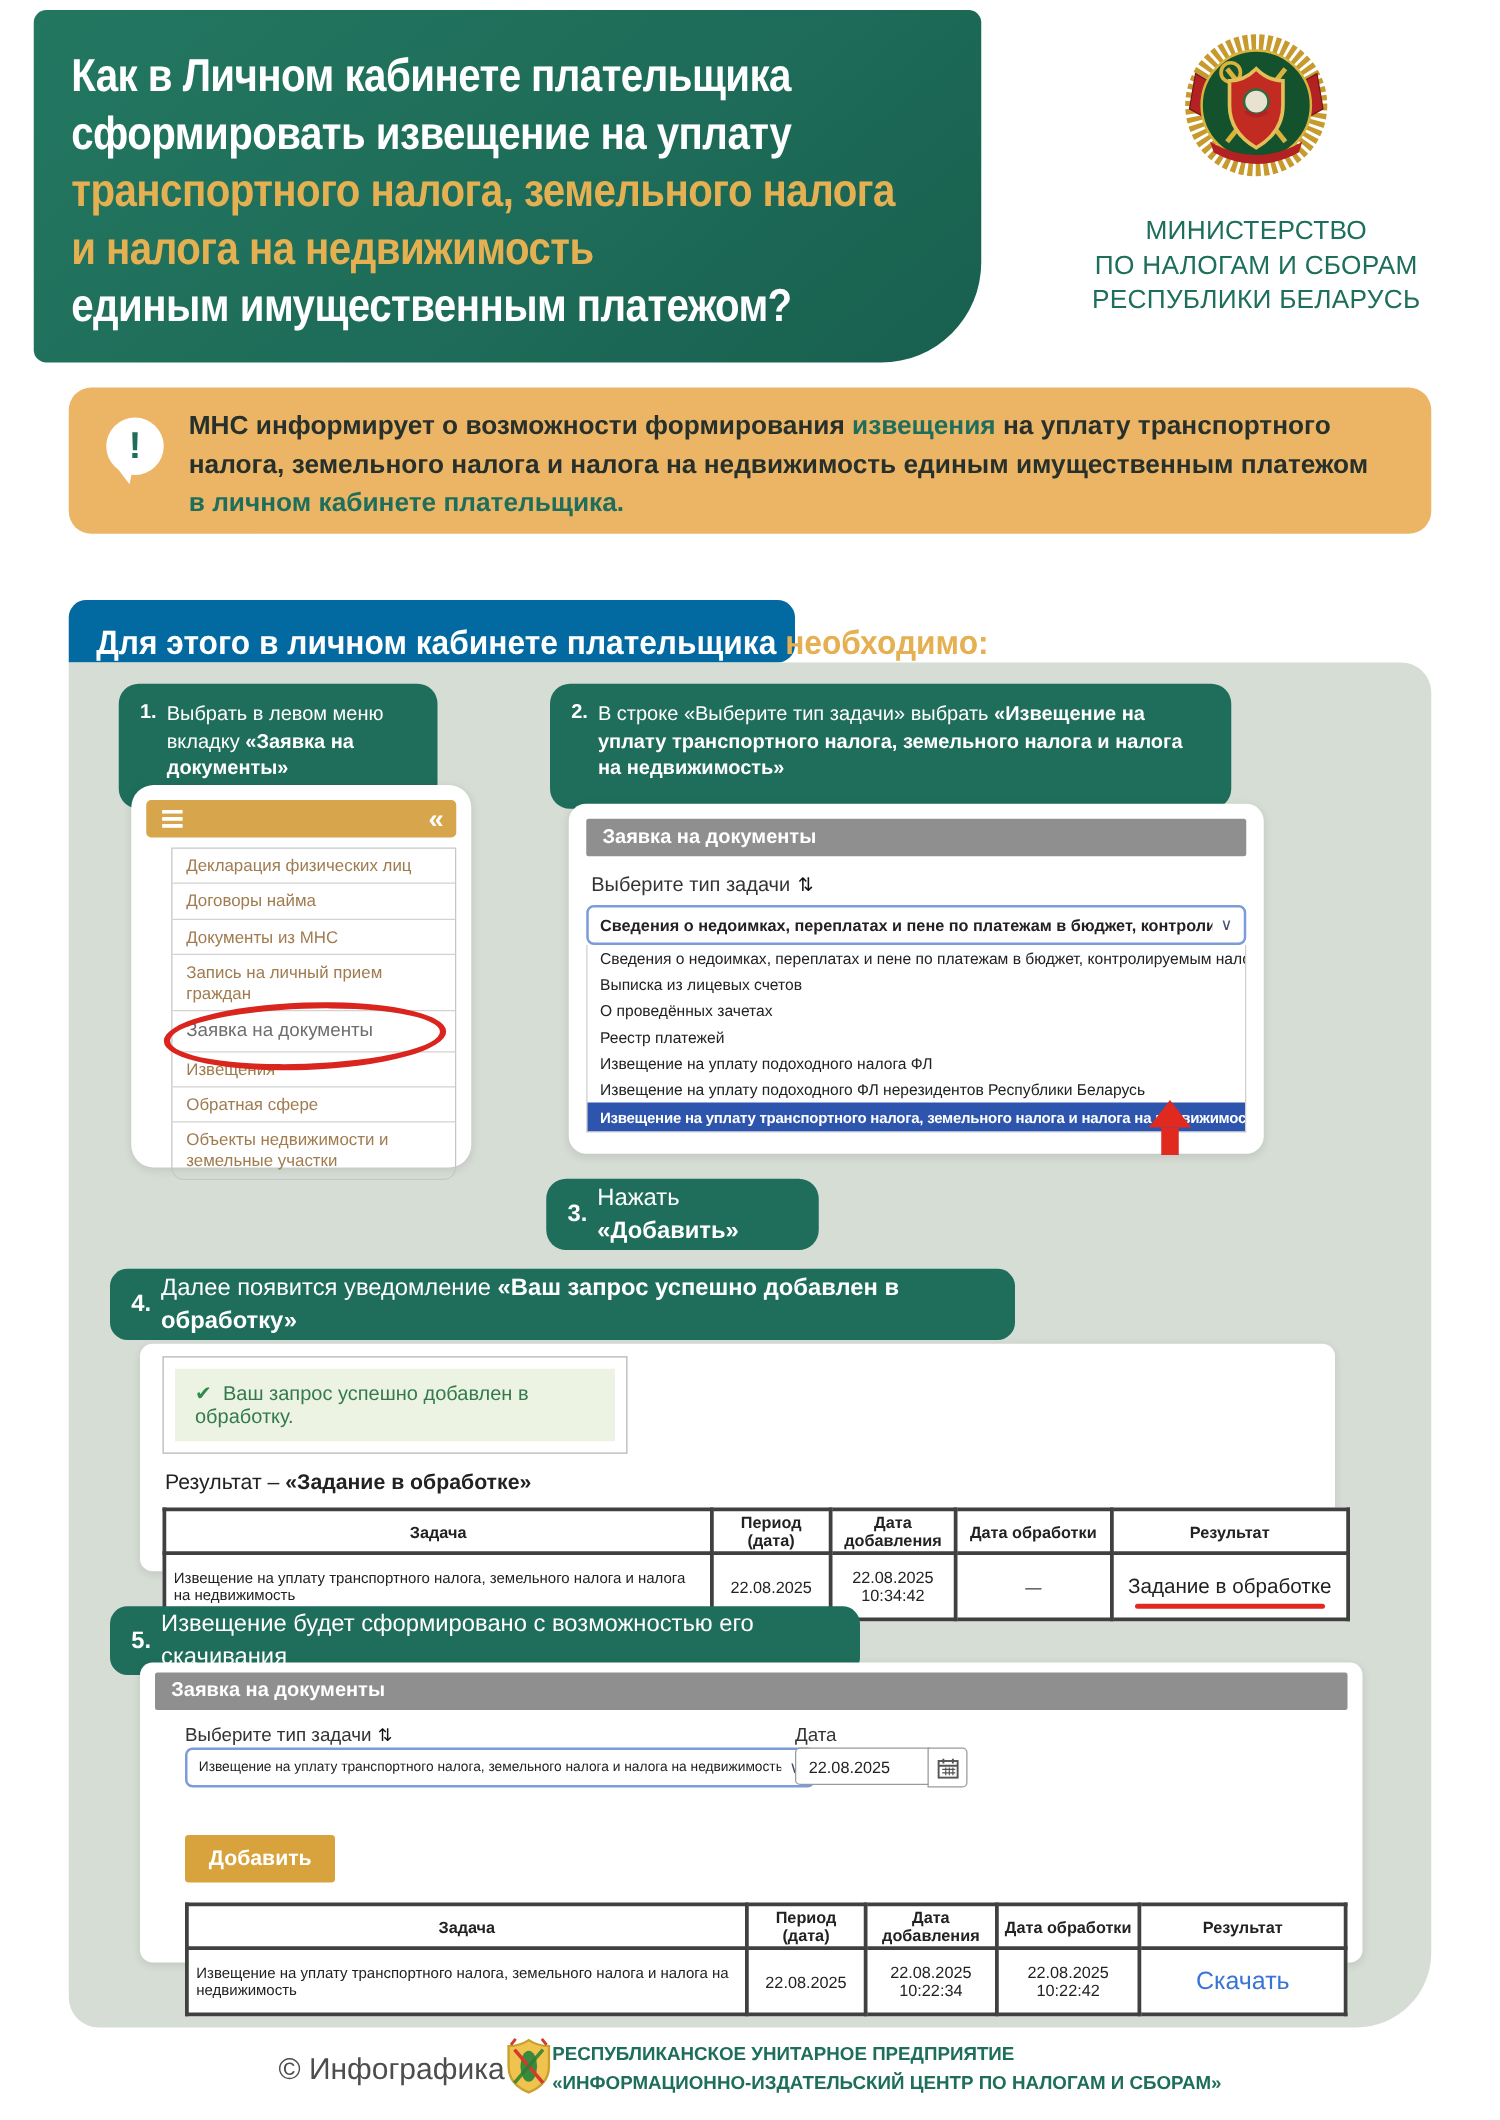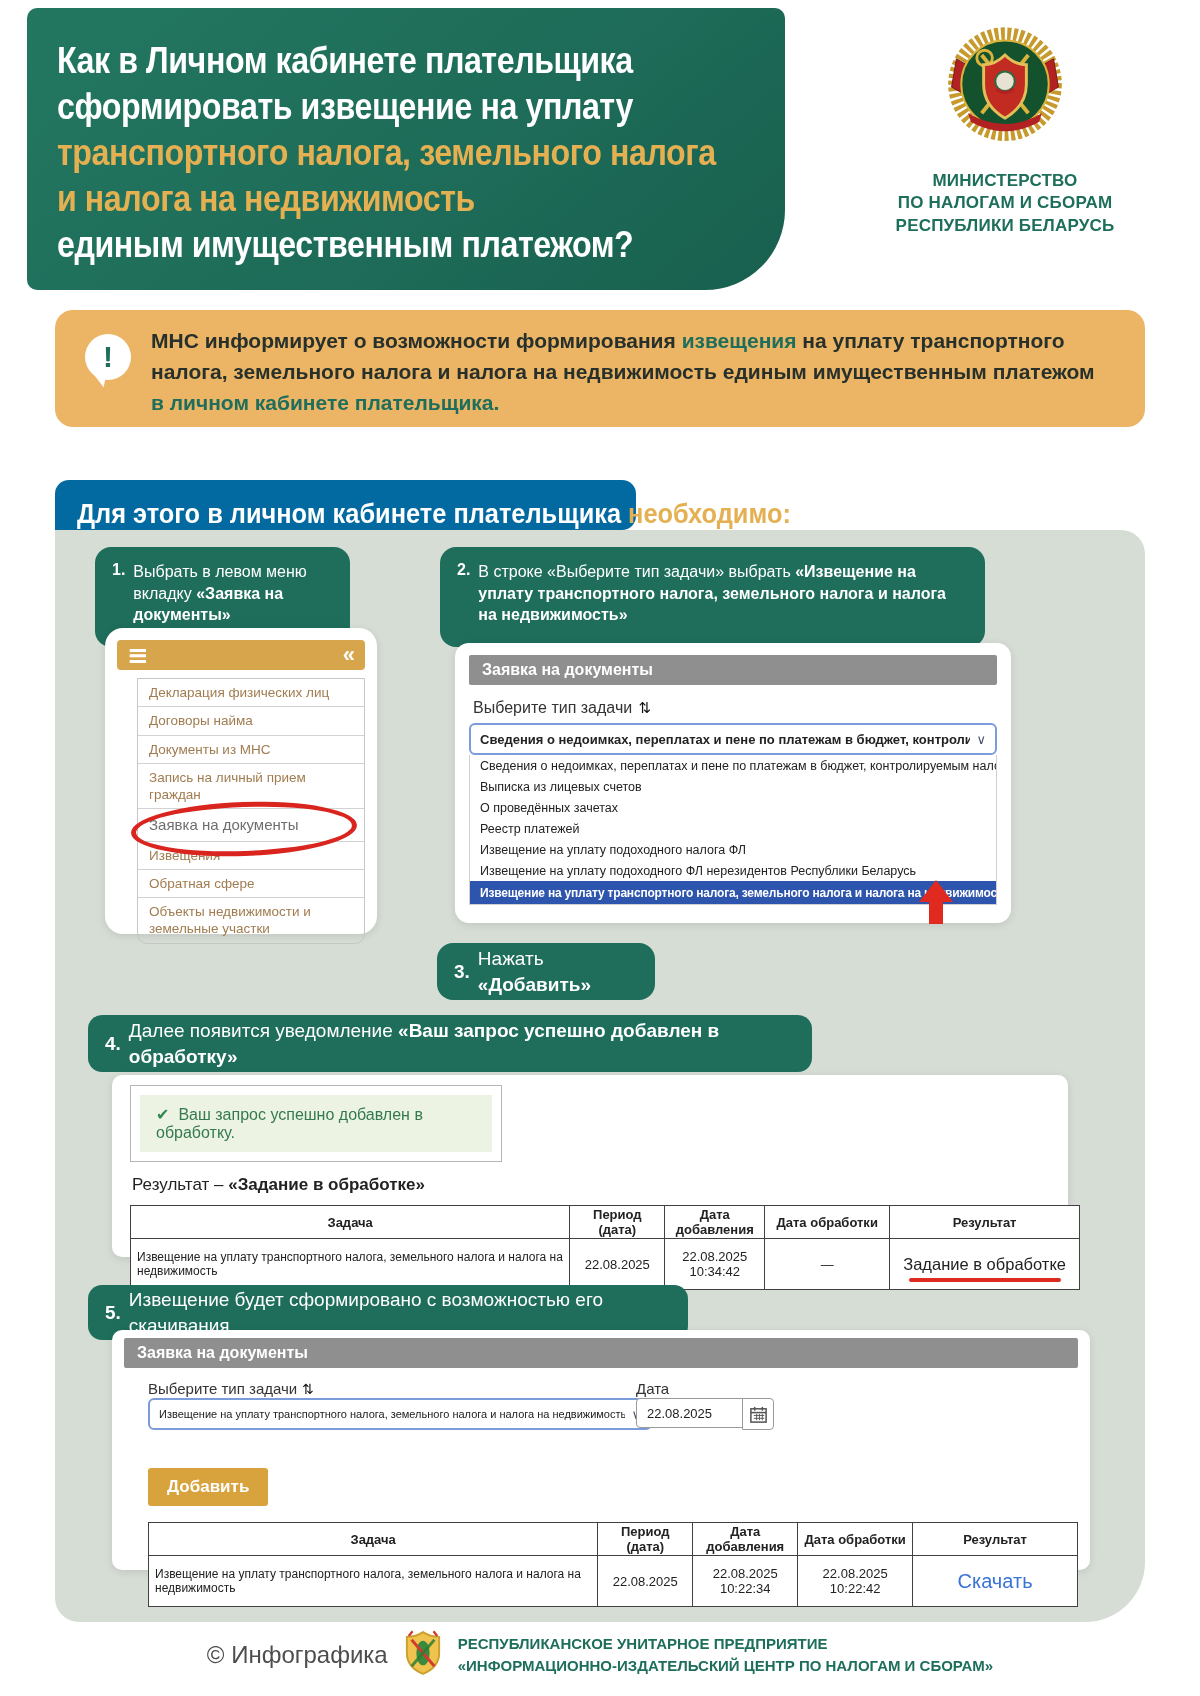--- a/index.html
+++ b/index.html
@@ -10,21 +10,21 @@
   .header-green{position:absolute;left:27px;top:8px;width:758px;height:282px;
     background:linear-gradient(140deg,#237761 0%,#1d6b58 60%,#185f4e 100%);
     border-radius:10px 10px 80px 10px;}
   .title{position:absolute;left:30px;top:30px;transform:scaleX(.87);transform-origin:top left;
     font-weight:700;font-size:37px;line-height:1.24;letter-spacing:-.5px;white-space:nowrap;}
   .title .w{color:#ffffff;display:block;}
   .title .y{color:#e5b052;display:block;}
 
   .brand{position:absolute;left:845px;top:22px;width:320px;text-align:center;}
   .brand .emblem{display:inline-block;}
-  .ministry{margin-top:8px;font-weight:700;font-size:17px;line-height:1.32;color:#1d6e5a;letter-spacing:.2px;}
+  .ministry{margin-top:8px;font-weight:400;font-size:21px;line-height:1.32;color:#1d6e5a;letter-spacing:.2px;}
 
   
   .notice{position:absolute;left:55px;top:310px;width:1090px;height:117px;background:#ecb566;border-radius:18px;}
   .notice-ic{position:absolute;left:30px;top:24px;width:46px;height:46px;background:#fff;border-radius:50%;
     display:flex;align-items:center;justify-content:center;font-weight:700;font-size:30px;color:#1e6e5b;}
   .notice-ic::after{content:"";position:absolute;left:6px;bottom:-6px;width:0;height:0;
     border-left:14px solid transparent;border-top:12px solid #fff;transform:rotate(12deg);}
   .notice-text{position:absolute;left:96px;top:15px;width:950px;font-weight:700;font-size:21px;line-height:1.48;color:#27302a;}
   .notice-text .g{color:#1e6e5b;}
 
@@ -84,21 +84,21 @@
   .red-arrow .stem{width:14px;height:22px;background:#e02a20;margin:0 auto;}
 
   
   #card4{left:112px;top:1075px;width:956px;height:182px;border-radius:10px;padding:10px 18px;box-sizing:border-box;}
   .notif-outer{width:372px;border:1px solid #b5b5b5;padding:9px;box-sizing:border-box;}
   .notif-inner{background:#edf3e2;padding:10px 16px;font-size:16px;color:#337a4e;}
   .notif-inner .chk{font-family:"DejaVu Sans",sans-serif;font-weight:700;margin-right:9px;color:#2f8a4e;}
   .result-line{margin:13px 0 10px 2px;font-size:17px;color:#222;}
 
   table.rtable{border-collapse:collapse;background:#fff;}
-  table.rtable th,table.rtable td{border:1px solid #404040;}
+  table.rtable th,table.rtable td{border:3px solid #404040;}
   table.rtable th{font-size:13px;font-weight:700;text-align:center;height:32px;padding:0 4px;}
   table.rtable td{height:46px;padding:2px 6px;}
   td.task{font-size:12px;text-align:left;}
   td.c{font-size:13px;text-align:center;}
   .pre{white-space:pre-line;}
   td.res{text-align:center;}
   .resline{position:relative;font-size:16.5px;}
   .resline::after{content:"";position:absolute;left:50%;transform:translateX(-50%);bottom:-9px;
     width:152px;height:4px;background:#e02a20;border-radius:2px;}
   a.download{font-size:20px;color:#3a74d6;text-decoration:none;cursor:pointer;}
@@ -111,21 +111,21 @@
   #sel5{position:absolute;left:24px;top:30px;width:482px;}
   #sel5 .sel-text{font-weight:400;font-size:11px;}
   #date-input{position:absolute;left:512px;top:30px;width:96px;height:28px;border:1px solid #9a9a9a;border-radius:4px 0 0 4px;
     display:flex;align-items:center;padding-left:10px;font-size:13px;color:#222;background:#fff;}
   #cal-btn{position:absolute;left:618px;top:30px;width:30px;height:30px;border:1px solid #9a9a9a;border-radius:0 4px 4px 0;
     display:flex;align-items:center;justify-content:center;background:#fff;}
   .add-btn{position:absolute;left:24px;top:100px;background:#d8a33c;color:#fff;font-weight:700;font-size:17px;
     padding:9px 19px;border-radius:3px;border:none;cursor:pointer;}
 
   
-  .footer{position:absolute;left:0;top:1630px;width:1200px;display:flex;align-items:center;justify-content:center;gap:16px;}
+  .footer{position:absolute;left:0;top:1630px;width:1200px;display:flex;align-items:center;justify-content:center;}
   .copyright{font-size:24px;color:#4d4d4d;}
   .org{font-size:15px;font-weight:700;color:#1d6e5a;line-height:1.5;}
 </style>
 </head>
 <body>
 
 <div class="page">
 
   <div class="header-green">
     <div class="title">

